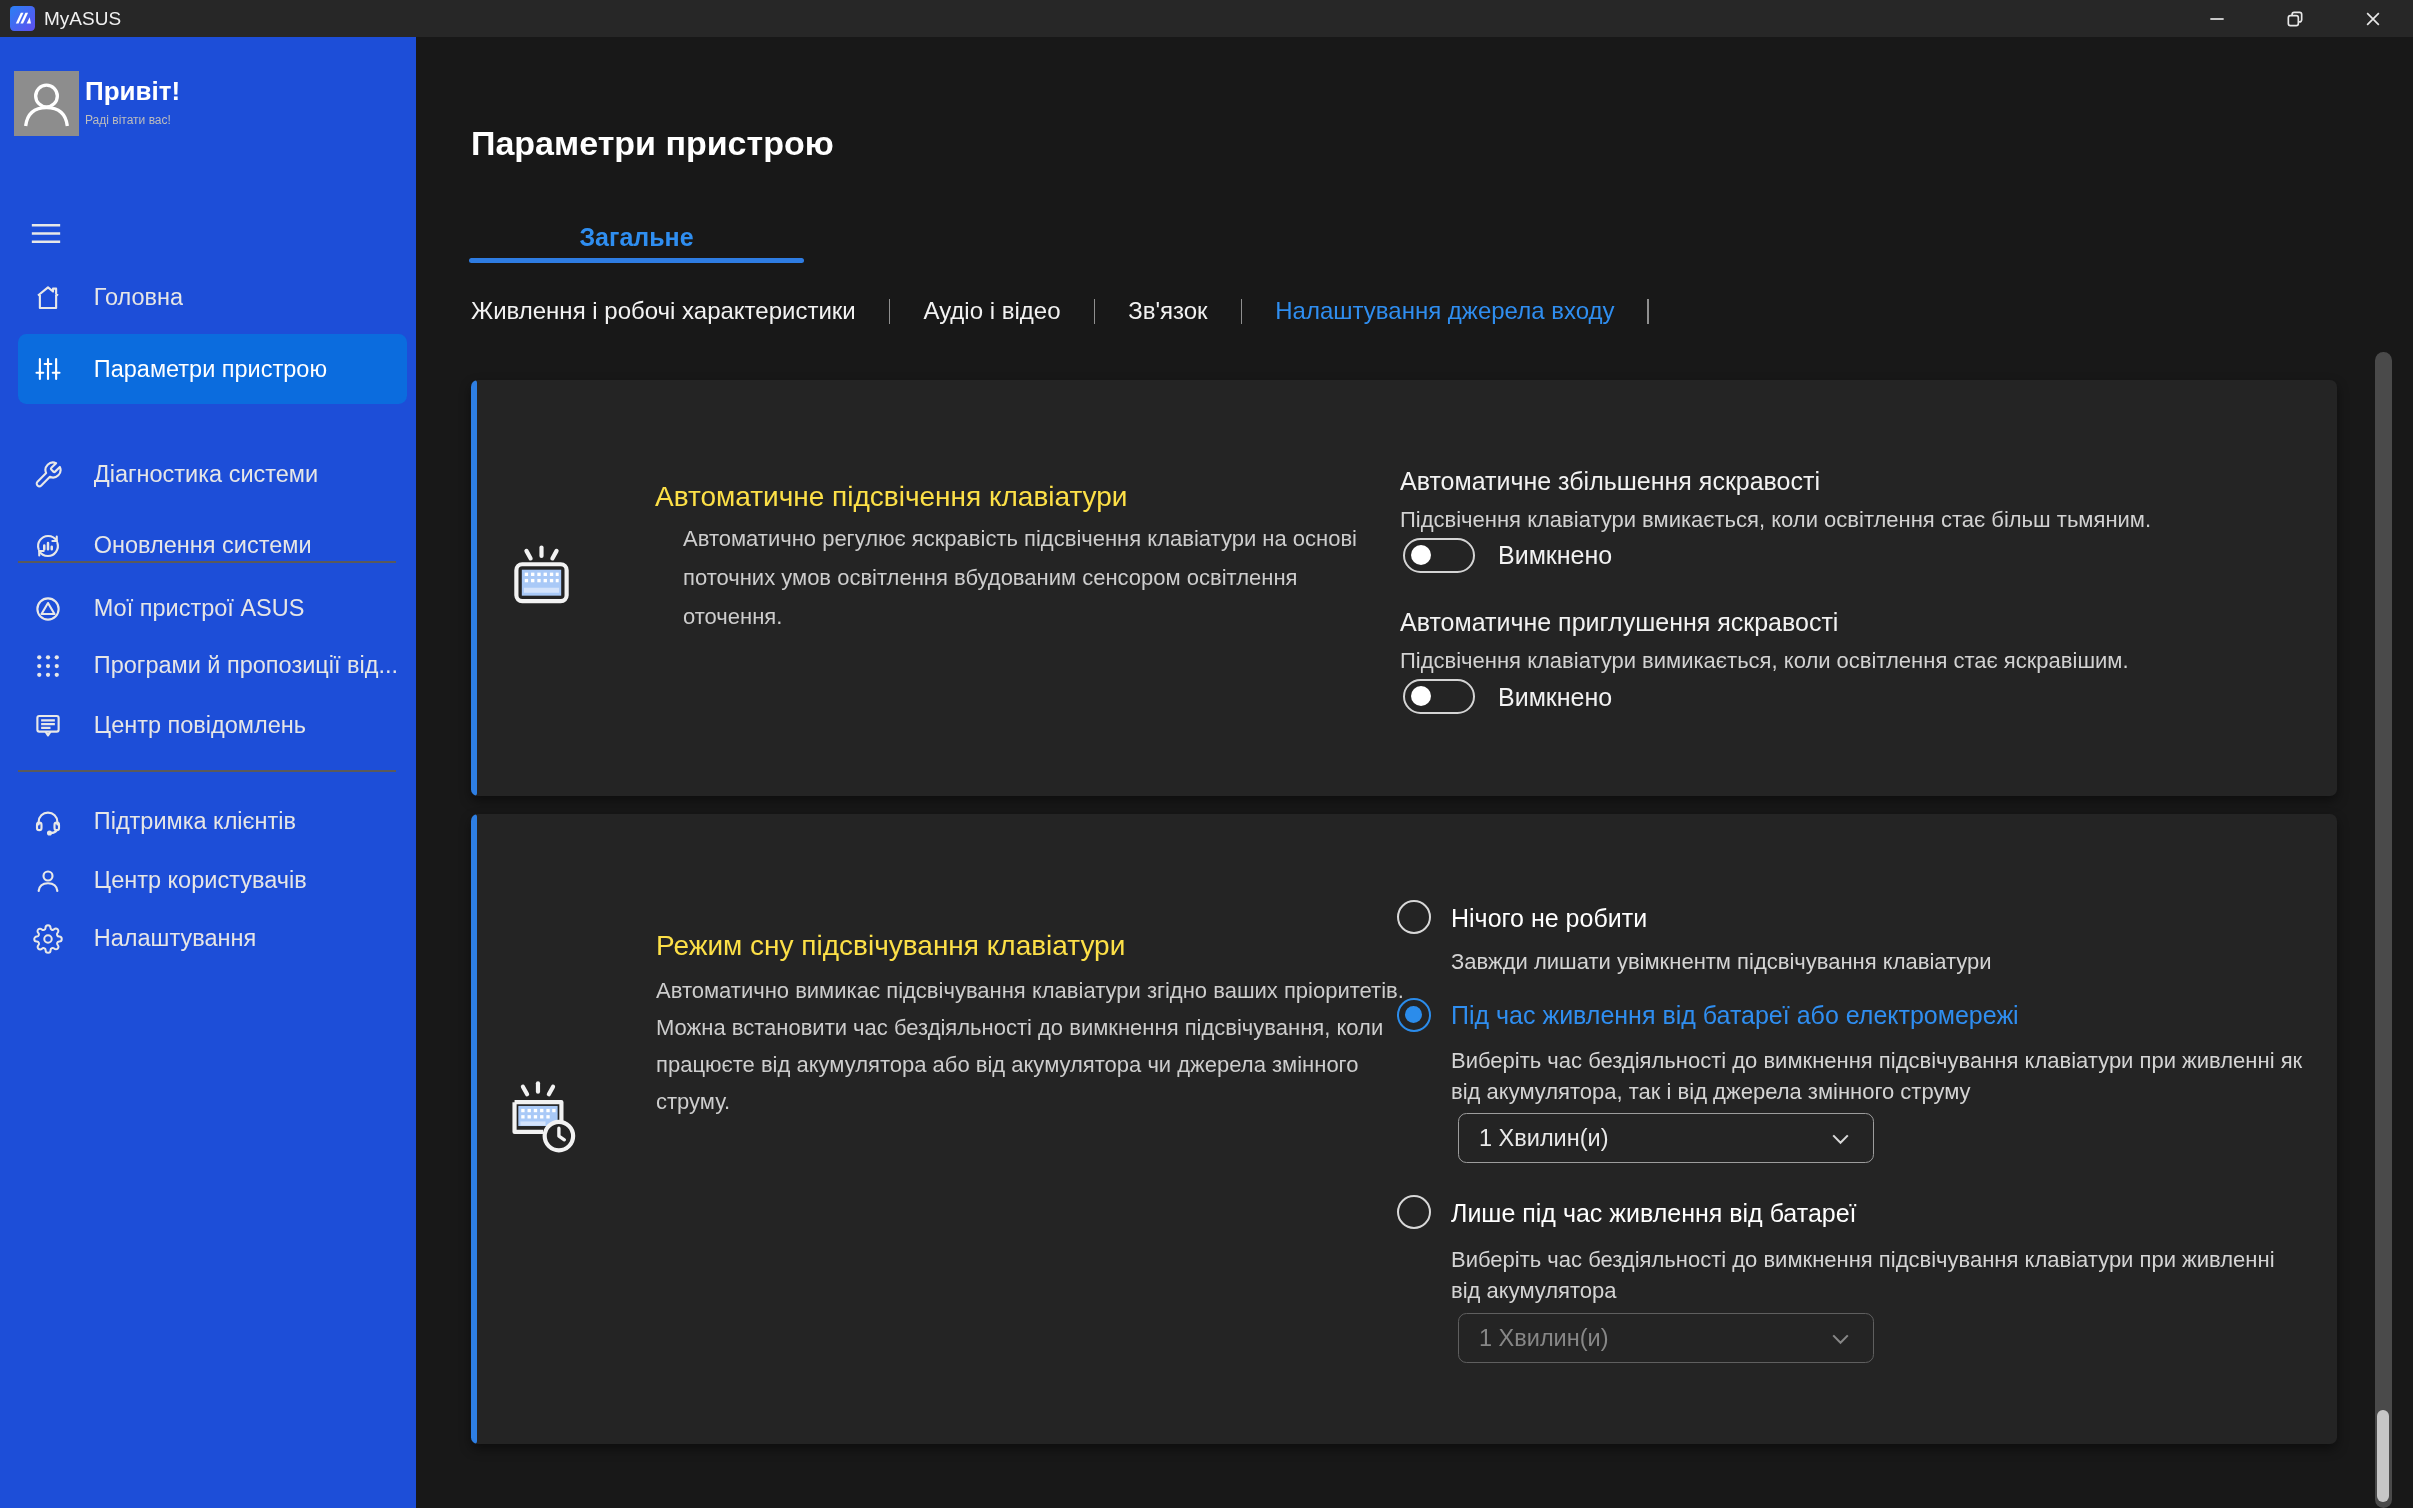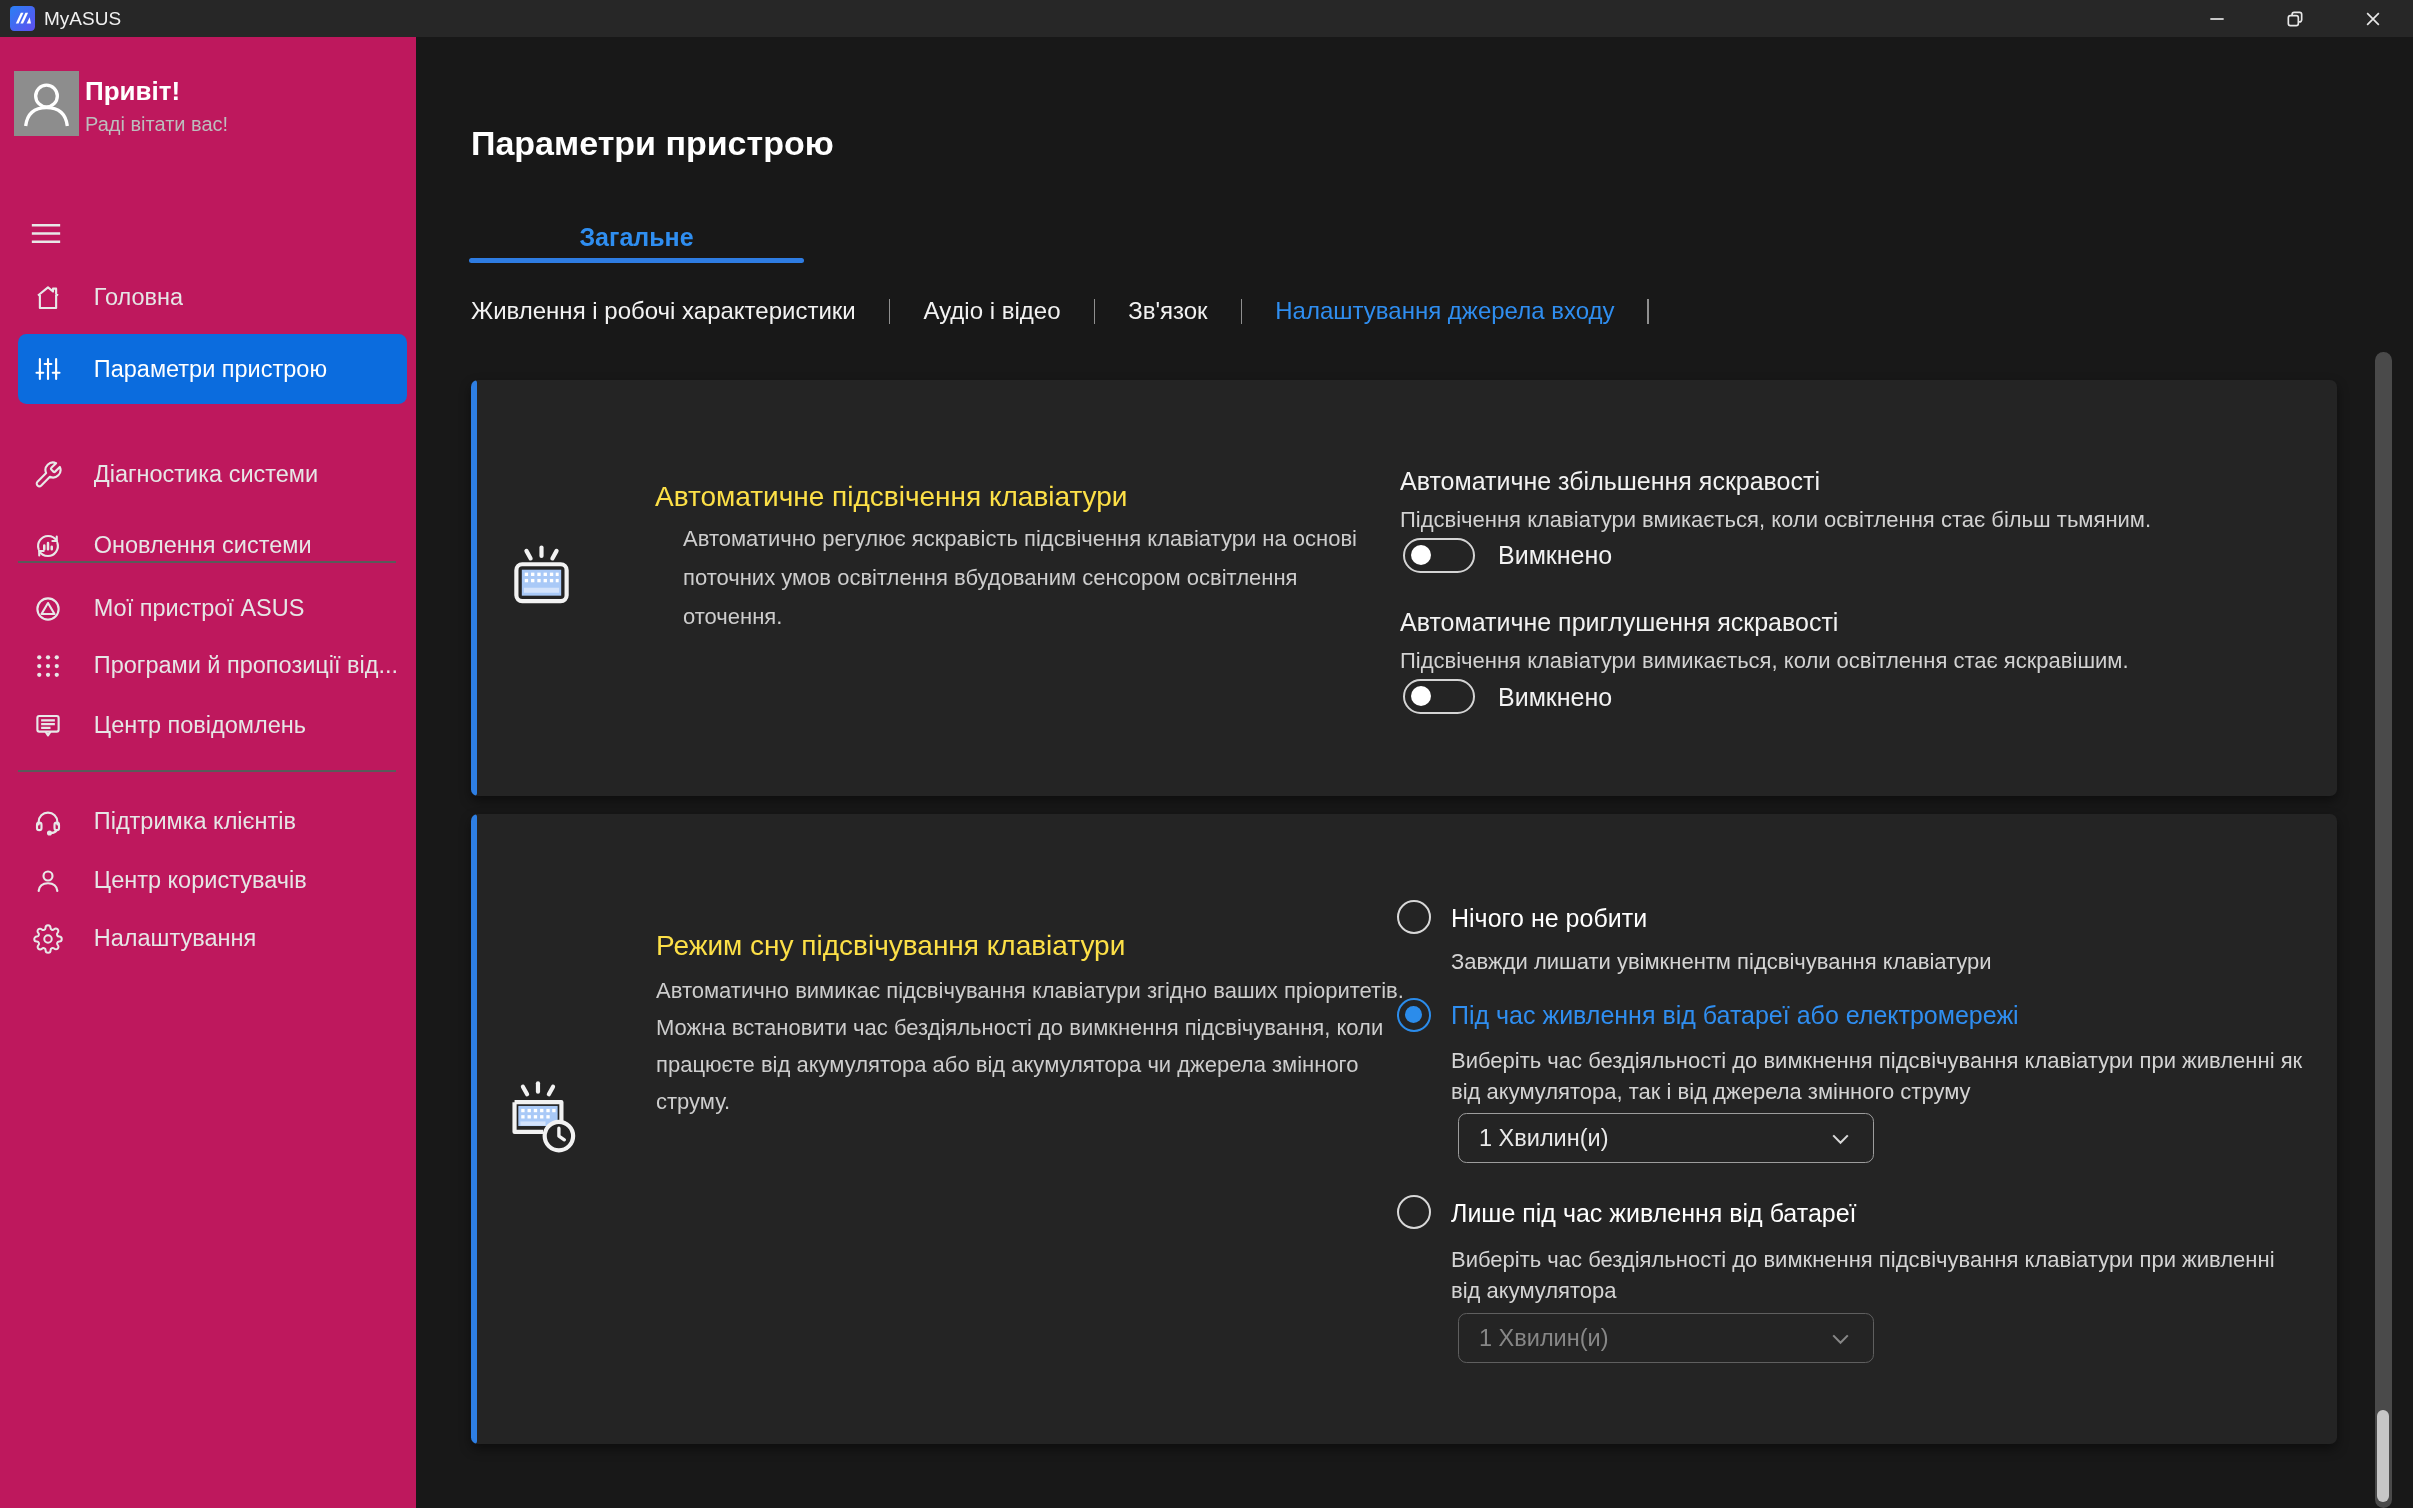--- a/index.html
+++ b/index.html
@@ -8,25 +8,25 @@
   .abs { position:absolute; }
 
   
   #titlebar { position:absolute; left:0; top:0; width:2413px; height:37px; background:#272727; z-index:5; }
   #app-logo { position:absolute; left:10px; top:5.9px; width:25px; height:25px; border-radius:4.2px;
               background:linear-gradient(135deg,#2f7bf3 10%,#5a54f0 90%); display:flex; align-items:center; justify-content:center; }
   #app-title { position:absolute; left:44px; top:0; height:37px; line-height:37px; font-size:19px; color:#f0f0f0; }
   .winbtn { position:absolute; top:0; width:59px; height:37px; display:flex; align-items:center; justify-content:center; }
 
   
-  #sidebar { position:absolute; left:0; top:37px; width:416px; height:1472px; background:#be185d; }
+  #sidebar { position:absolute; left:0; top:37px; width:416px; height:1472px; background:#1d4ed8; }
   #avatar { position:absolute; left:14.2px; top:34px; width:65px; height:65px; border-radius:50%；
             border-radius:50%; background:#8d8d8d; overflow:hidden; }
   #greet-title { position:absolute; left:85px; top:39px; font-size:26px; font-weight:bold; color:#ffffff; }
-  #greet-sub { position:absolute; left:85px; top:76px; font-size:20px; color:#bdbdbd; }
+  #greet-sub { position:absolute; left:85px; top:76px; font-size:12px; color:#bdbdbd; }
   #hamburger { position:absolute; left:30px; top:181px; width:37px; height:30px; display:flex; align-items:center; }
 
   .nav-item { position:absolute; left:18.4px; width:389px; height:57px; display:flex; align-items:center;
               color:#e6e6e6; border-radius:8.4px; cursor:pointer; }
   .nav-item .nicon { width:32px; height:32px; margin-left:13.4px; flex:0 0 32px; display:flex; align-items:center; justify-content:center; }
   .nav-item .nlabel { margin-left:30px; font-size:23.5px; white-space:nowrap; overflow:hidden; text-overflow:ellipsis; }
   .nav-item.active { background:#0b6cde; height:70px; color:#ffffff; }
   .sb-divider { position:absolute; left:18.4px; width:378px; height:1.7px; background:#5a5a5a; }
 
   

